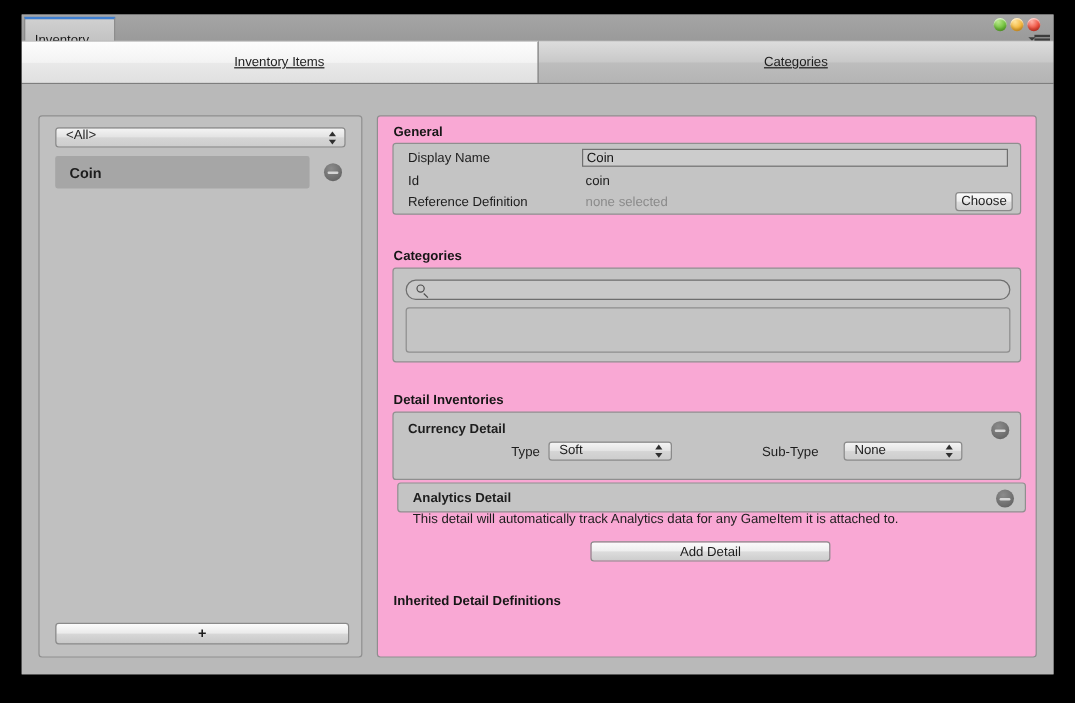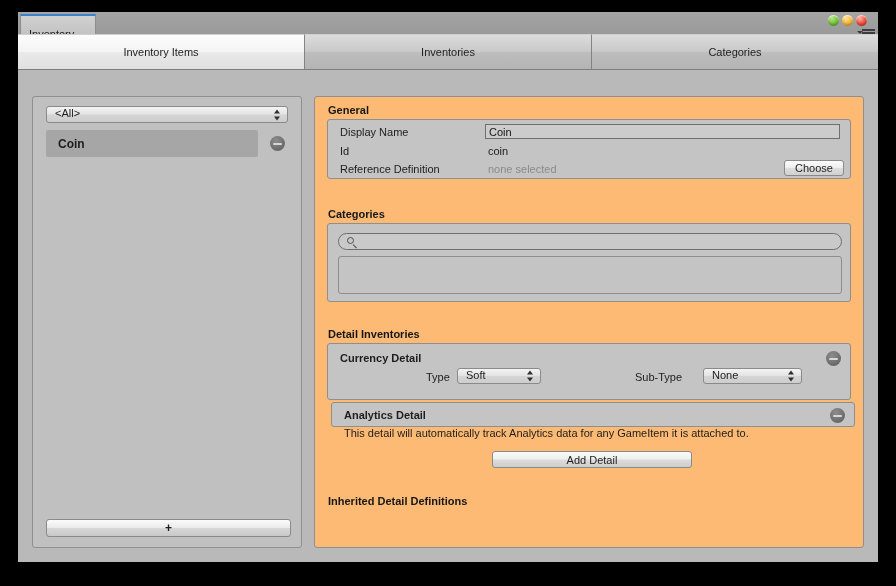--- a/index.html
+++ b/index.html
@@ -90,20 +90,21 @@
   .tab {
     flex: 1 1 0;
     display: flex; align-items: center; justify-content: center;
     font-size: 11px;
     color: #1d1d1d;
     background: linear-gradient(to bottom, #dcdcdc 0%, #c9c9c9 48%, #bdbdbd 52%, #b4b4b4 100%);
     border-right: 1px solid #838383;
     border-top: 1px solid #cfcfcf;
     box-sizing: border-box;
     cursor: default;
+    text-decoration: underline;
   }
   .tab:last-child { border-right: none; }
   .tab.active {
     background: linear-gradient(to bottom, #fdfdfd 0%, #f3f3f3 50%, #e9e9e9 52%, #e0e0e0 100%);
   }
 
   
   #content {
     position: absolute;
     left: 0; top: 58px;
@@ -210,21 +211,21 @@
     font-weight: bold;
     color: #1d1d1d;
     cursor: default;
   }
 
   
   #right-panel {
     position: absolute;
     left: 296px; top: 26px;
     width: 550px; height: 452px;
-    background: #fdba74;
+    background: #f9a8d4;
     border: 1px solid #8f8f8f;
     border-radius: 3px;
     box-sizing: border-box;
     padding: 0;
   }
 
   .section-title {
     font-size: 11px;
     font-weight: bold;
     color: #161616;
@@ -274,21 +275,21 @@
   }
   #refdef-value {
     position: absolute;
     left: 160px; top: 43px;
     font-size: 11px;
     color: #8b8b8b;
   }
   #choose-button {
     position: absolute;
     right: 6px; top: 40px;
-    width: 60px; height: 16px;
+    width: 48px; height: 16px;
     background: linear-gradient(to bottom, #fbfbfb 0%, #eeeeee 48%, #dedede 52%, #d0d0d0 100%);
     border: 1px solid #8a8a8a;
     border-radius: 3px;
     box-sizing: border-box;
     display: flex; align-items: center; justify-content: center;
     font-size: 11px;
     cursor: default;
   }
 
   
@@ -351,21 +352,21 @@
 
   .label-inline {
     position: absolute;
     font-size: 11px;
     color: #1d1d1d;
   }
   #type-label { left: 98px; top: 27px; }
   #type-select {
     position: absolute;
     left: 129px; top: 24px;
-    width: 84px; height: 16px;
+    width: 103px; height: 16px;
   }
   #subtype-label { left: 307px; top: 27px; }
   #subtype-select {
     position: absolute;
     left: 375px; top: 24px;
     width: 99px; height: 16px;
   }
 
   #analytics-box {
     position: absolute; left: 16px; top: 305px;
@@ -424,23 +425,20 @@
       <div class="bar"></div>
       <div class="bar"></div>
     </div>
   </div>
 
   <div id="tabs">
     <div class="tab active">
       <span>Inventory Items</span>
     </div>
     <div class="tab">
-      <span>Inventories</span>
-    </div>
-    <div class="tab">
       <span>Categories</span>
     </div>
   </div>
 
   <div id="content">
 
     <div id="left-panel">
 
       <div id="filter-select" class="select">
         <span class="sel-label">&lt;All&gt;</span>

